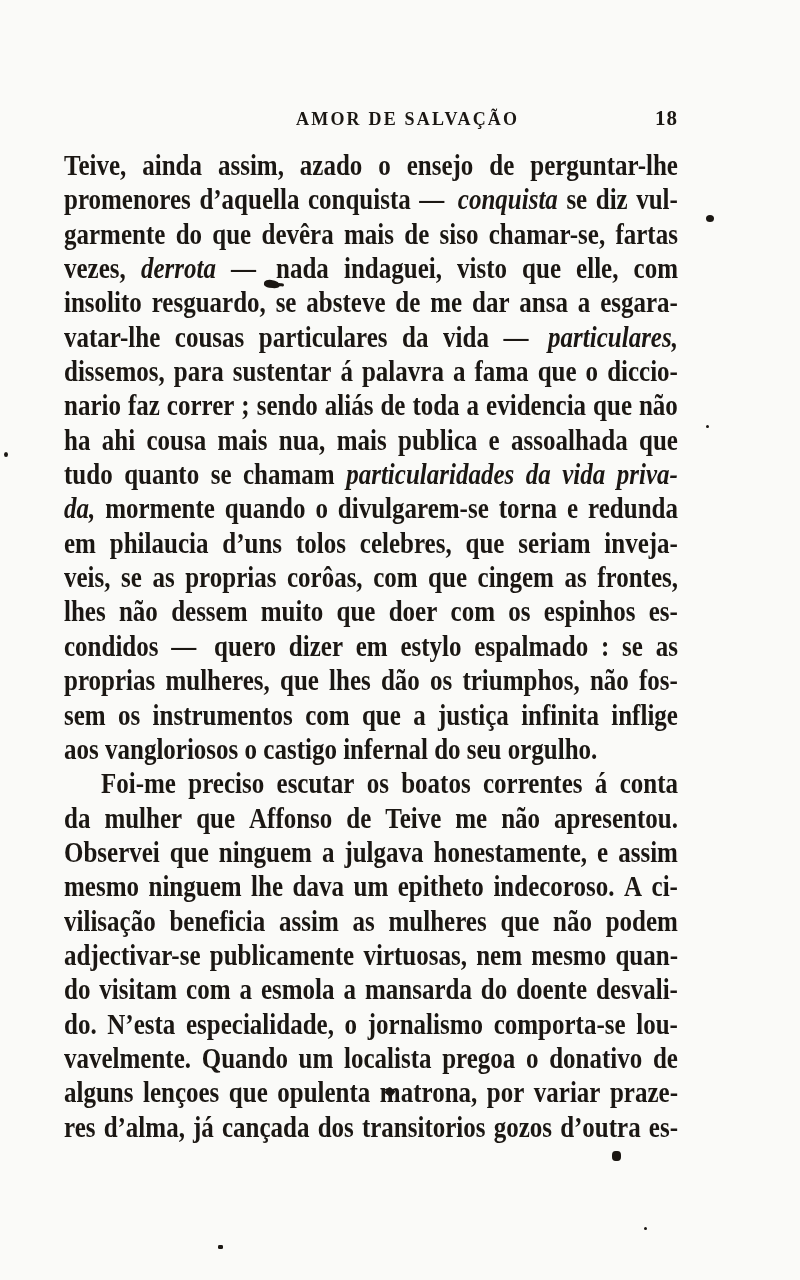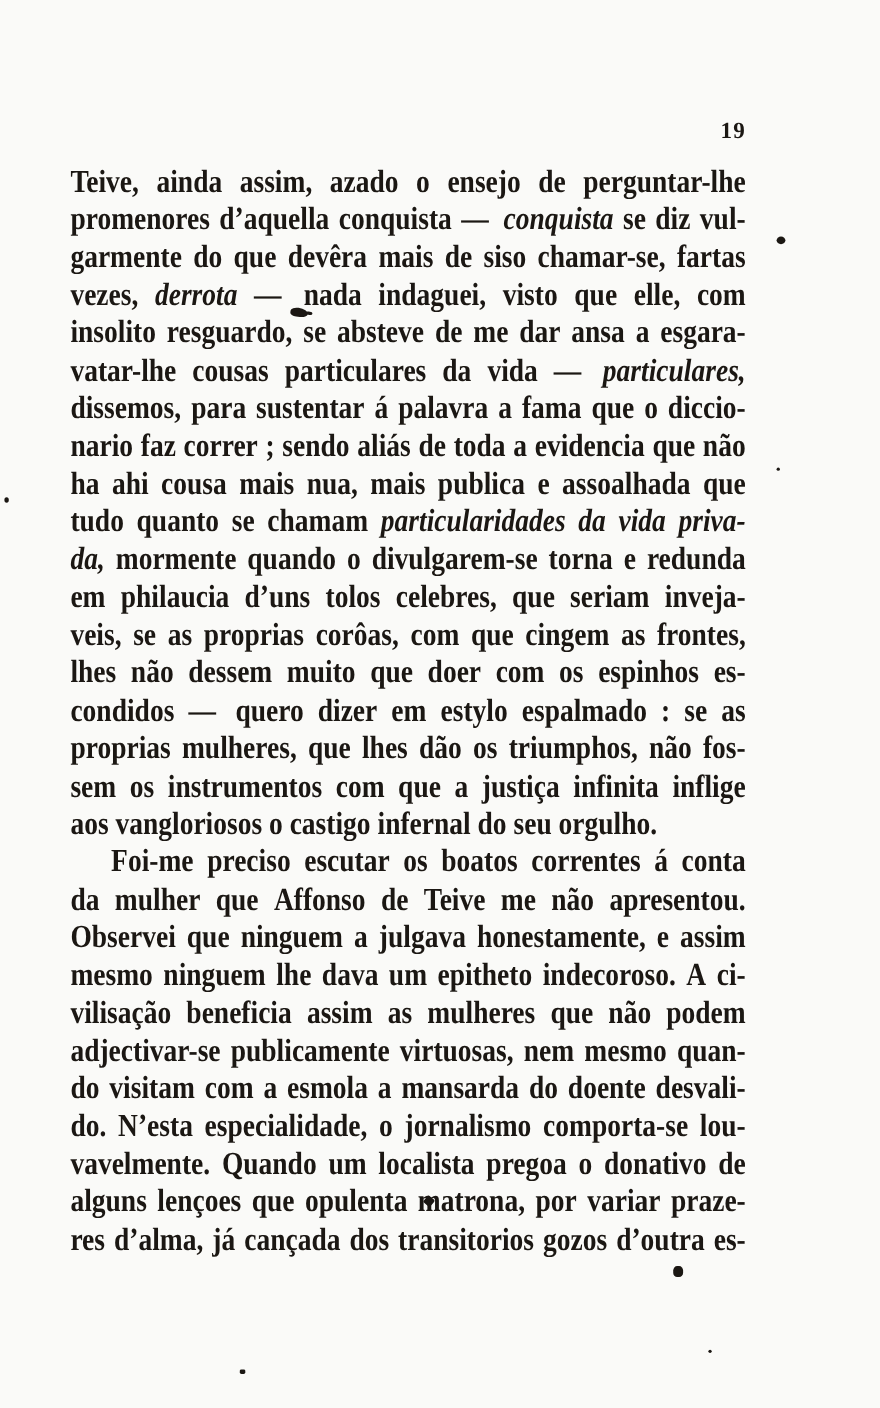--- a/index.html
+++ b/index.html
@@ -54,21 +54,22 @@
   .speck-f{left:218px;top:1245px;width:5px;height:4px;border-radius:30%;}
   .speck-g{left:386px;top:1088px;width:8px;height:8px;border-radius:20%;transform:rotate(40deg);}
   .speck-h{left:644px;top:1227px;width:3px;height:3px;}
 </style>
 </head>
 <body>
 
 <div class="page">
 
   <div class="running-head">
-    <span class="page-number">19</span>
+    <span class="head-title">AMOR DE SALVAÇÃO</span>
+    <span class="page-number">18</span>
   </div>
 
   <div class="textblock" id="textblock">
       <div class="line just">
         <span>Teive,</span>
         <span>ainda</span>
         <span>assim,</span>
         <span>azado</span>
         <span>o</span>
         <span>ensejo</span>

